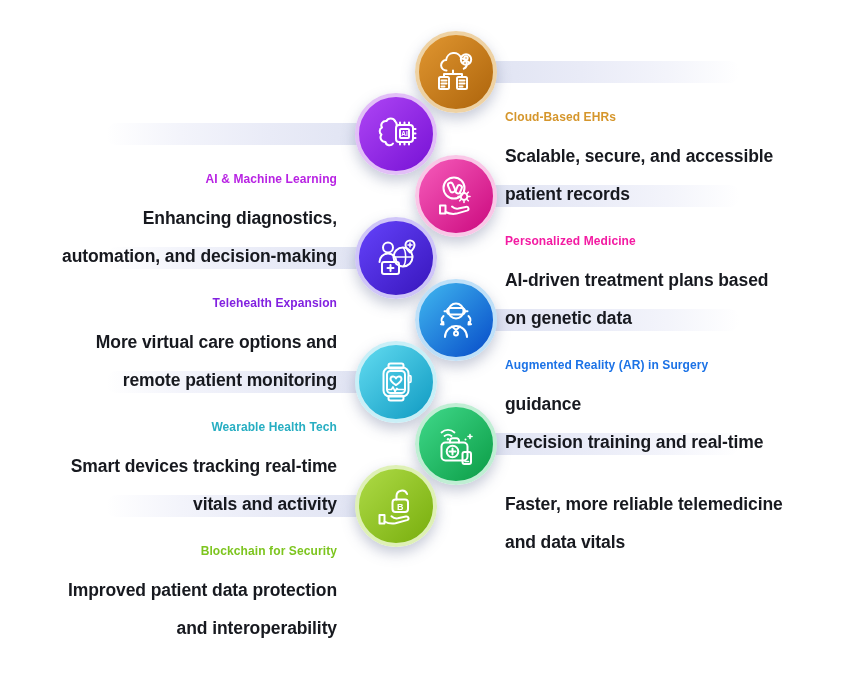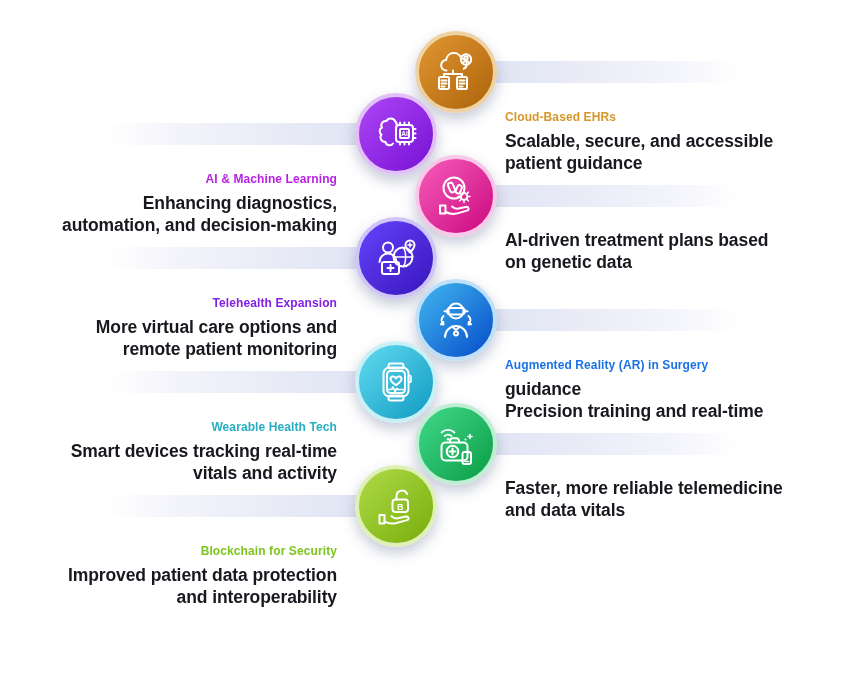--- a/index.html
+++ b/index.html
@@ -34,21 +34,21 @@
   .item.left  .circle{left:355px;}
   .circle svg{display:block;}
   
   .text{position:absolute;top:calc(var(--cy) + 33px);z-index:3;}
   .item.right .text{left:505px;width:330px;text-align:left;}
   .item.left  .text{right:507px;width:360px;text-align:right;}
   .title{
     font-size:12px;line-height:24px;font-weight:bold;color:var(--title);
     letter-spacing:0.1px;margin-bottom:1px;
   }
-  .desc{font-size:17.5px;line-height:22px;font-weight:bold;color:#17191f;letter-spacing:-0.1px;}
+  .desc{font-size:17.5px;line-height:22px;font-weight:bold;color:#17191f;letter-spacing:-0.1px;margin-top:16px;}
 </style>
 </head>
 <body>
 
 <div class="canvas">
 
   <div class="item right" style="--cy: 72px; --c1: #d98f2b; --c2: #b2690f; --ring: #eed2a4; --title: #d5962c;">
     <div class="ribbon"></div>
     <div class="circle">
       <svg width="46" height="46" viewBox="0 0 46 46" fill="none" stroke="#fff" stroke-width="2" stroke-linecap="round" stroke-linejoin="round">
@@ -59,21 +59,21 @@
         <path d="M20,21.5 V25 M11,28 V25 H29 V28"></path>
         <rect x="6" y="28" width="10" height="12" rx="1.5"></rect>
         <rect x="24" y="28" width="10" height="12" rx="1.5"></rect>
         <path d="M8.5,31.5 h5 M8.5,34.5 h5 M8.5,37.5 h3"></path>
         <path d="M26.5,31.5 h5 M26.5,34.5 h5 M26.5,37.5 h3"></path>
       </svg>
     </div>
     <div class="text">
       <div class="title">Cloud-Based EHRs</div>
       <div class="desc">Scalable, secure, and accessible</div>
-      <div class="desc">patient guidance</div>
+      <div class="desc">patient records</div>
     </div>
   </div>
 
   <div class="item left" style="--cy: 134px; --c1: #a63ef0; --c2: #7c16d8; --ring: #e2bff7; --title: #b823e3;">
     <div class="ribbon"></div>
     <div class="circle">
       <svg width="46" height="46" viewBox="0 0 46 46" fill="none" stroke="#fff" stroke-width="2" stroke-linecap="round" stroke-linejoin="round">
         <path d="M22,10 c-1.5,-3.5 -7,-3.5 -8.5,0 c-4,-0.5 -6.5,3.5 -4.5,6.5 c-3,1.5 -3,5.5 -0.5,7 c-2.5,3.5 0,7.5 4,7.5 c0.5,3.5 5.5,4.5 7.5,1.5"></path>
         <path d="M22,10 c1.3,1.3 1.8,2.8 1.8,4.5"></path>
         <rect x="23" y="14" width="17" height="17" rx="3"></rect>
@@ -96,20 +96,21 @@
         <circle cx="21" cy="15" r="10.5"></circle>
         <rect x="16" y="9.5" width="5" height="10" rx="2.5" transform="rotate(-24 18.5 14.5)"></rect>
         <rect x="23.5" y="12" width="4.6" height="8.6" rx="2.3" transform="rotate(22 25.8 16.3)"></rect>
         <circle cx="31" cy="23.5" r="3.4"></circle>
         <path d="M31,18.9 v-1.4 M31,28.1 v1.4 M26.4,23.5 h-1.4 M35.6,23.5 h1.4 M27.7,20.2 l-1,-1 M34.3,26.8 l1,1 M34.3,20.2 l1,-1 M27.7,26.8 l-1,1" stroke-width="1.6"></path>
         <path d="M7,32.5 h5.5 v8 H7 z"></path>
         <path d="M12.5,39 c3.5,1.8 7.5,2.2 11,1.6 l10.5,-3 c2.6,-0.9 1.6,-4.3 -1.2,-3.7 l-7.5,1.7 c-2.3,0.4 -4.6,-0.4 -6.3,-2"></path>
       </svg>
     </div>
     <div class="text">
+      <div class="title">Personalized Medicine</div>
       <div class="desc">AI-driven treatment plans based</div>
       <div class="desc">on genetic data</div>
     </div>
   </div>
 
   <div class="item left" style="--cy: 258px; --c1: #5e3cf2; --c2: #3c1ac2; --ring: #cfc5f8; --title: #8221e0;">
     <div class="ribbon"></div>
     <div class="circle">
       <svg width="46" height="46" viewBox="0 0 46 46" fill="none" stroke="#fff" stroke-width="2" stroke-linecap="round" stroke-linejoin="round">
         <circle cx="30" cy="22" r="9.5"></circle>

